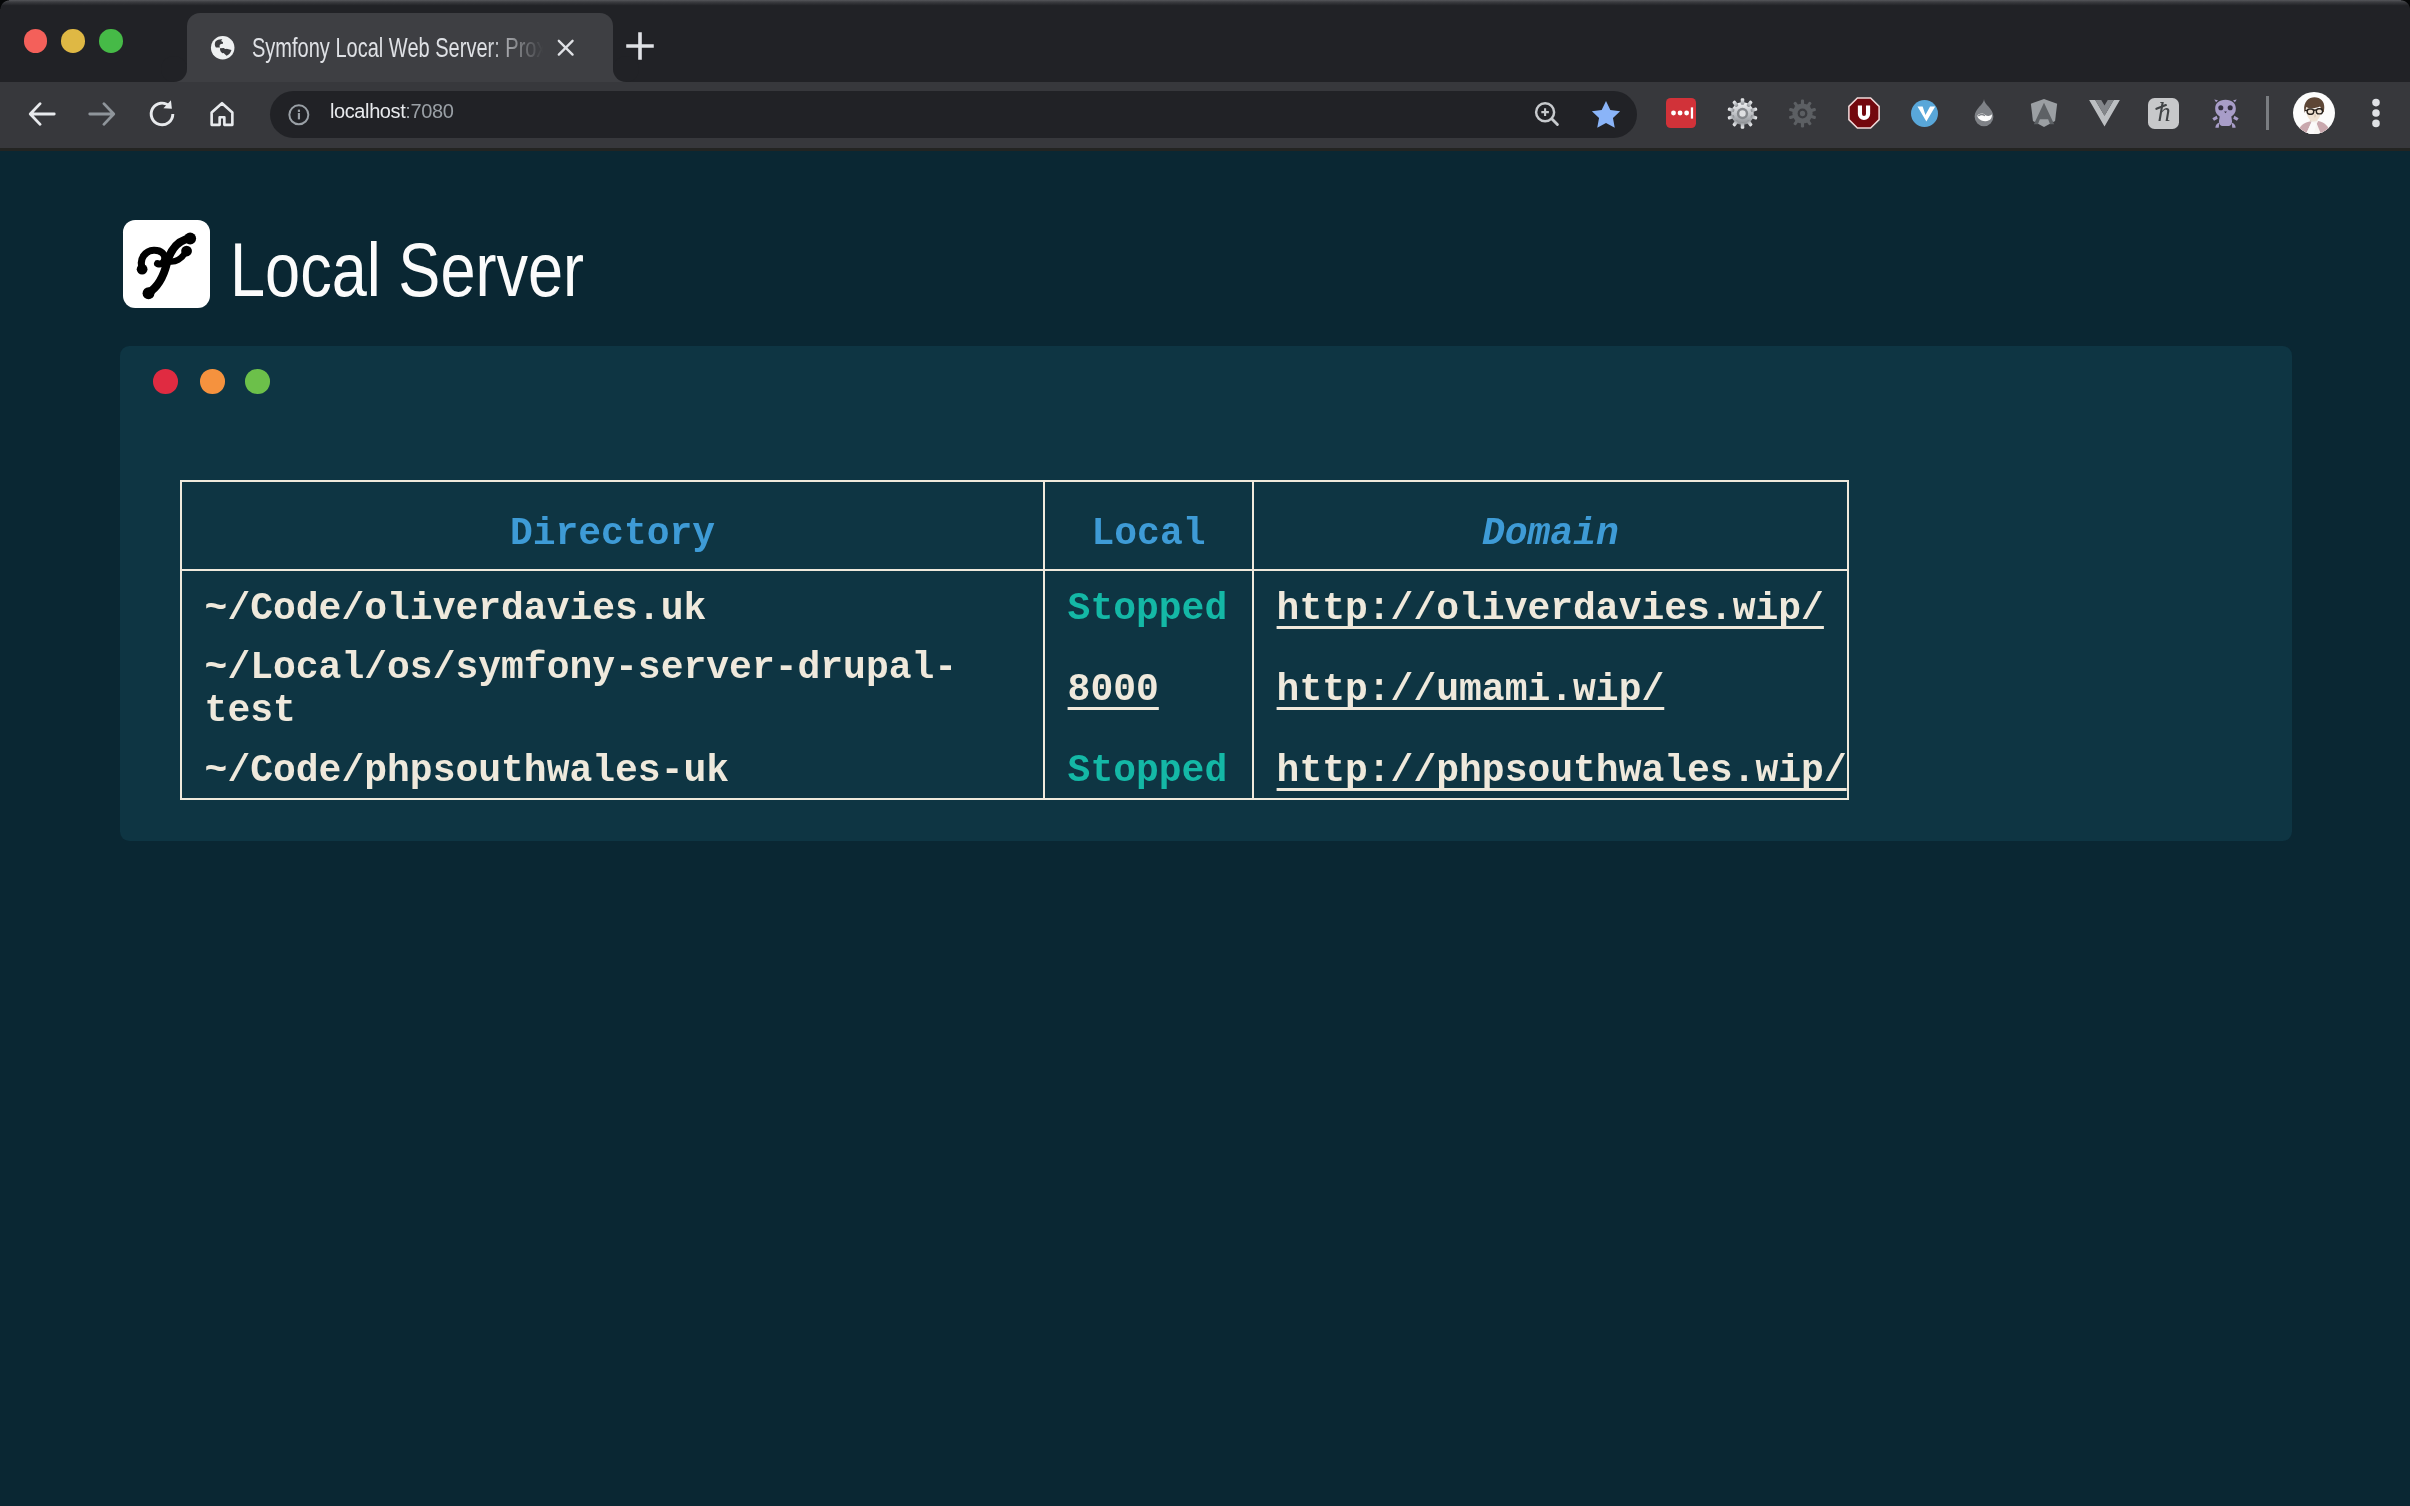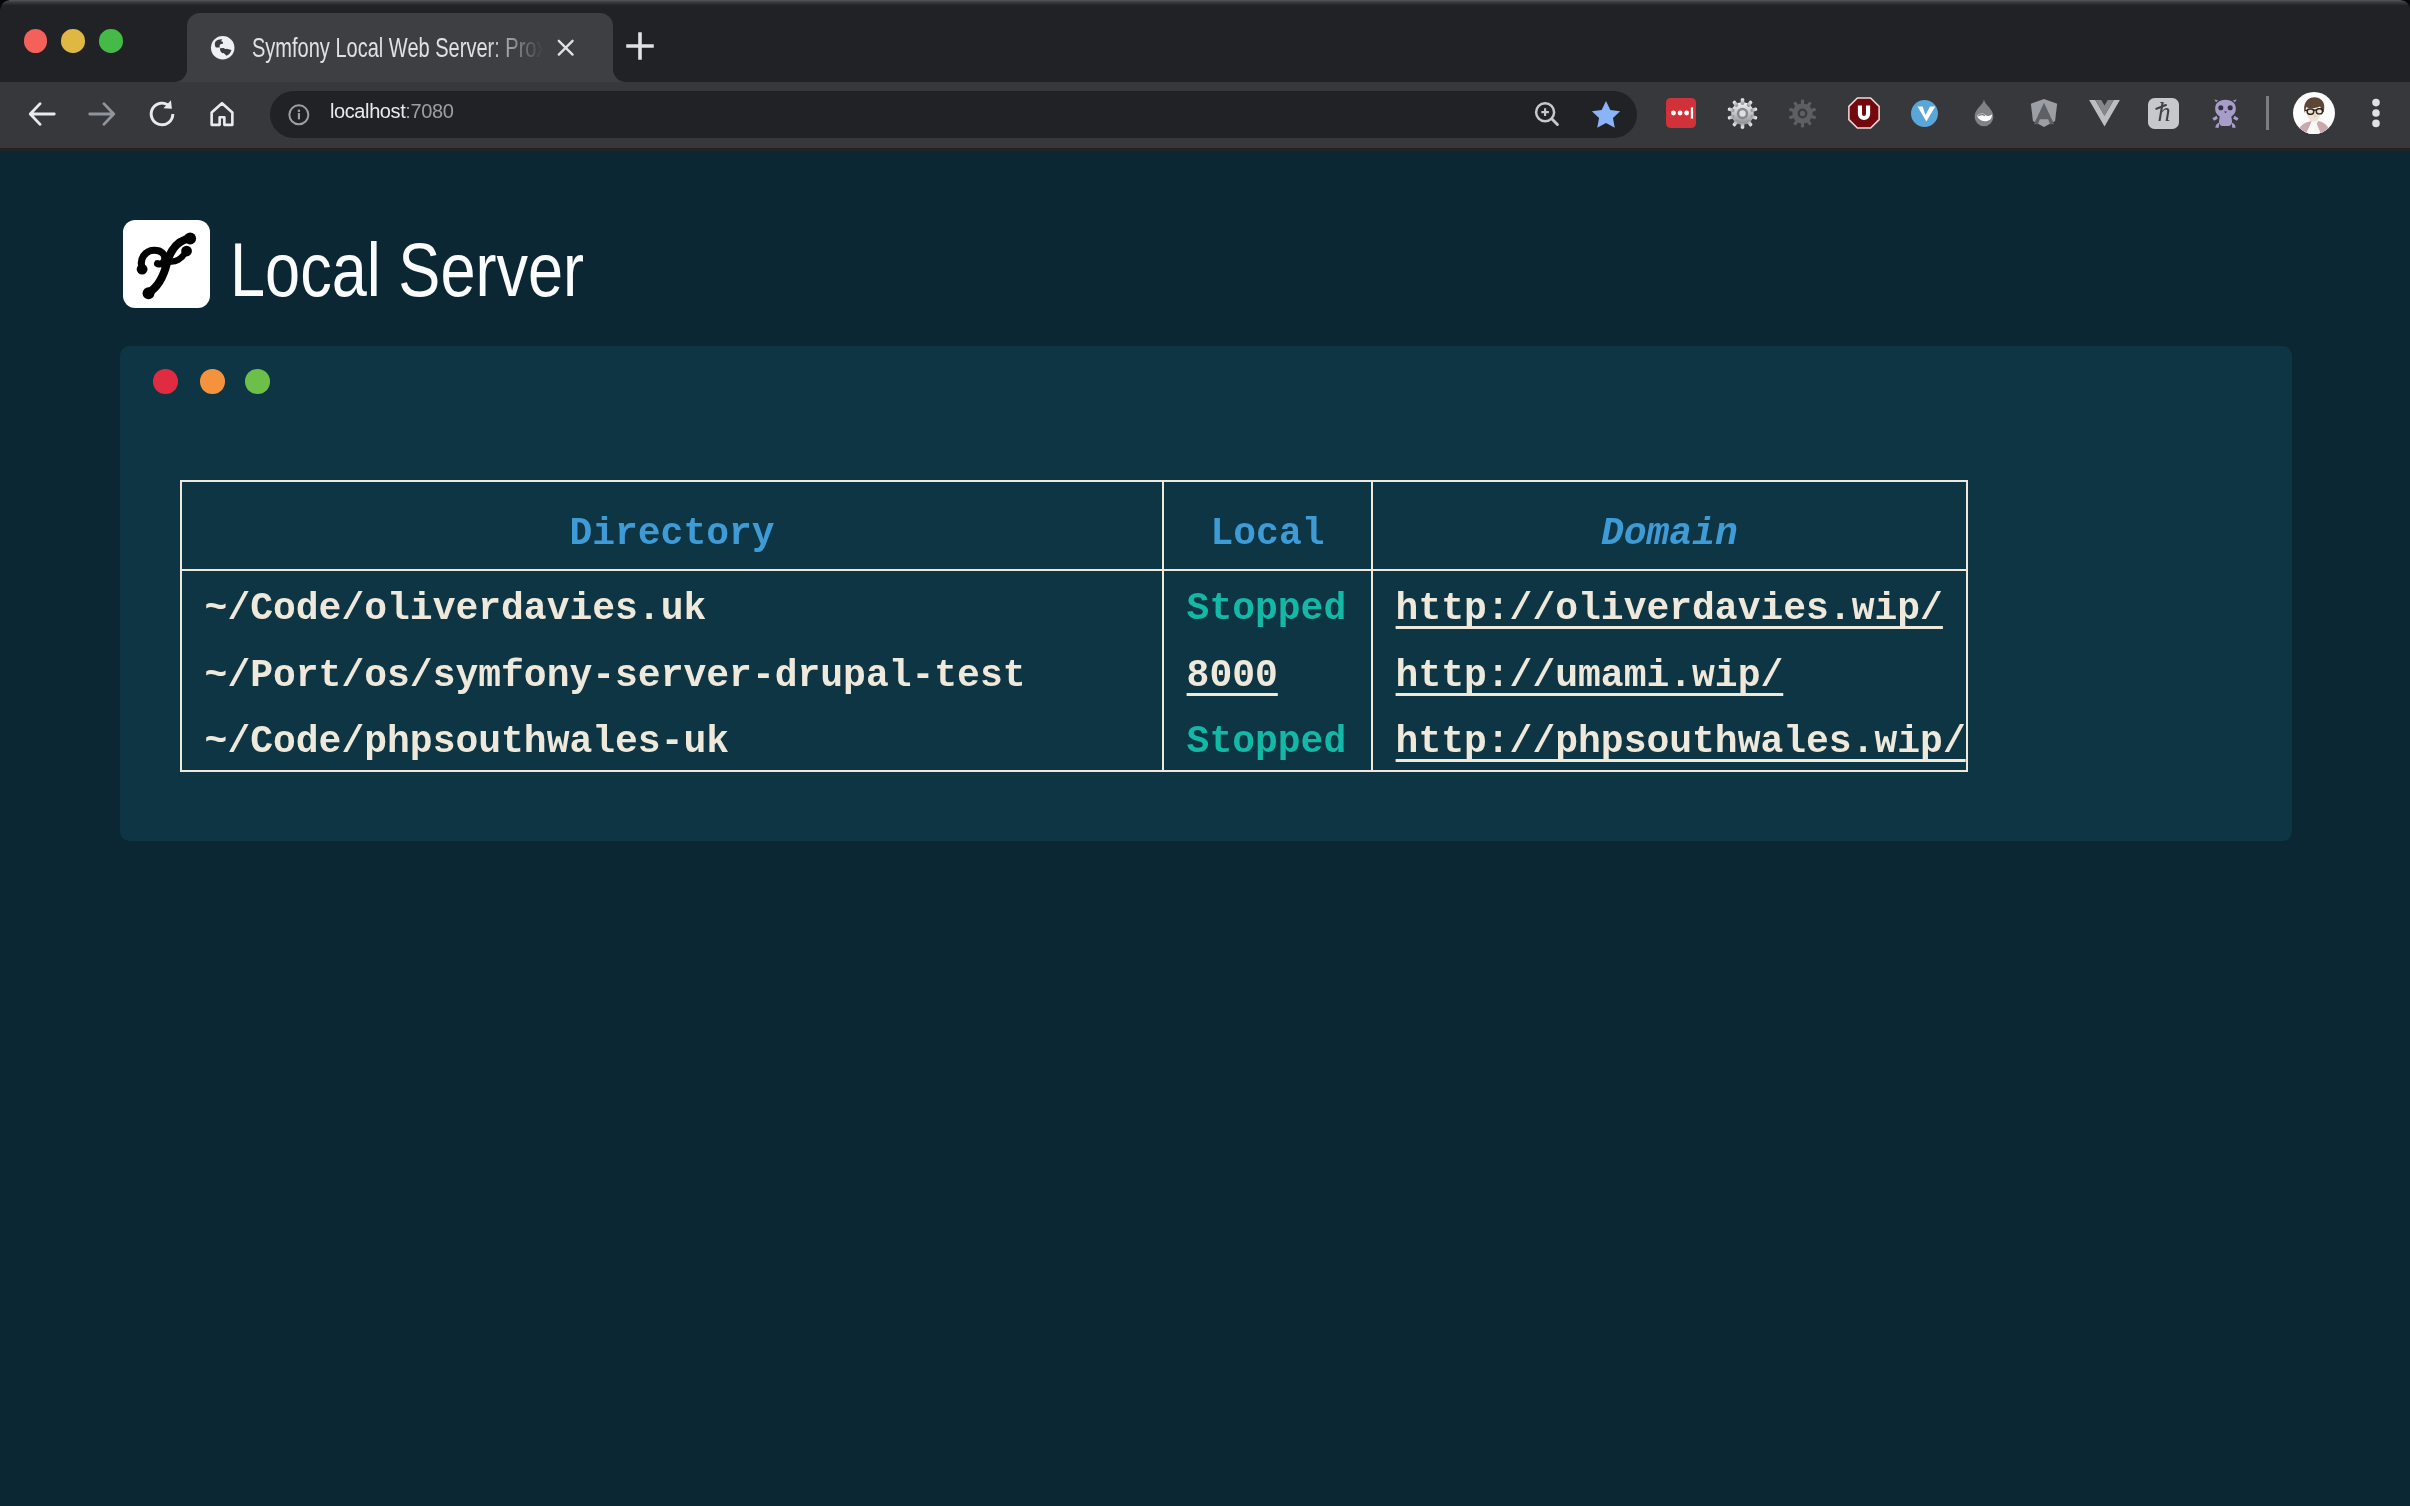--- a/index.html
+++ b/index.html
@@ -28,21 +28,21 @@
   #urltext { position:absolute; left:330px; top:100px; font-size:20px; letter-spacing:-0.4px; color:#e8eaed; }
   #urltext span { color:#9aa0a6; }
   
   #logo { position:absolute; left:123px; top:220px; width:87px; height:88px; background:#fff; border-radius:12.2px; }
   #brand { position:absolute; left:230px; top:226px; font-size:76px; color:#fbfbfb; letter-spacing:0px; transform:scaleX(0.83); transform-origin:left top; }
   #card { position:absolute; left:120px; top:346px; width:2172px; height:495px; background:#0e3543; border-radius:9.4px; }
   .cdot { position:absolute; top:369px; width:24.5px; height:24.5px; border-radius:50%; }
   table { position:absolute; left:180px; top:480px; border-collapse:collapse; table-layout:fixed;
     font-family:"Liberation Mono",monospace; font-size:38px; font-weight:bold; color:#efe9dc; }
   th,td { border:2.8px solid #efe9dc; }
-  th { width:982px; height:89px; font-weight:bold; color:#3e9bd6; text-align:center; vertical-align:middle; padding-top:15px; }
+  th { width:863px; height:89px; font-weight:bold; color:#3e9bd6; text-align:center; vertical-align:middle; padding-top:15px; }
   th.c2 { width:209px; } th.c3 { width:571px;font-style:italic; }
   td { border-top:none; border-bottom:none; height:67px; padding-left:22.6px; vertical-align:middle; padding-top:9.4px;margin-left:48px; }
   tr.last td { border-bottom:2.8px solid #efe9dc; }
   td.stopped { color:#14b8a6; }
   td a { color:#efe9dc; text-decoration:underline; text-underline-offset:6.6px; text-decoration-thickness:2.8px; text-decoration-skip-ink:none; }
 </style>
 </head>
 <body>
 <div id="topedge"></div>
 <div class="abs" style="left:0;top:0;width:9.4px;height:9.4px;background:radial-gradient(circle at 9.4px 9.4px, transparent 8.5px, #060708 9.4px);z-index:5"></div>
@@ -255,21 +255,21 @@
         <th>Directory</th>
         <th class="c2">Local</th>
         <th class="c3">Domain</th>
       </tr>
   <tr>
         <td>~/Code/oliverdavies.uk</td>
         <td class="stopped">Stopped</td>
         <td><a href="#">http://oliverdavies.wip/</a></td>
       </tr>
   <tr>
-        <td>~/Port/os/symfony-server-drupal-test</td>
+        <td>~/Local/os/symfony-server-drupal-test</td>
         <td><a href="#">8000</a></td>
         <td><a href="#">http://umami.wip/</a></td>
       </tr>
   <tr class="last">
         <td>~/Code/phpsouthwales-uk</td>
         <td class="stopped">Stopped</td>
         <td><a href="#">http://phpsouthwales.wip/</a></td>
       </tr>
 </tbody>
   </table>

